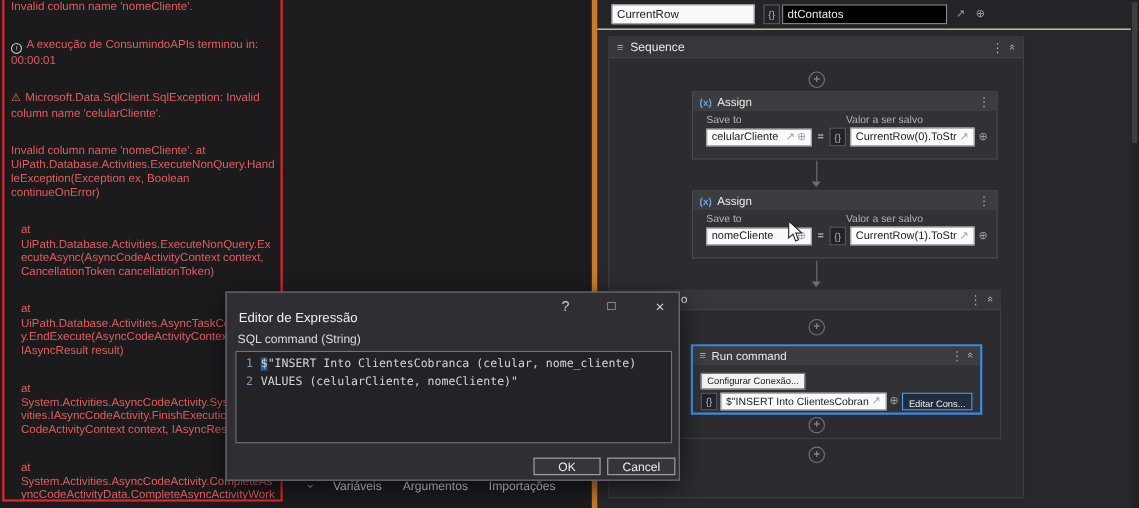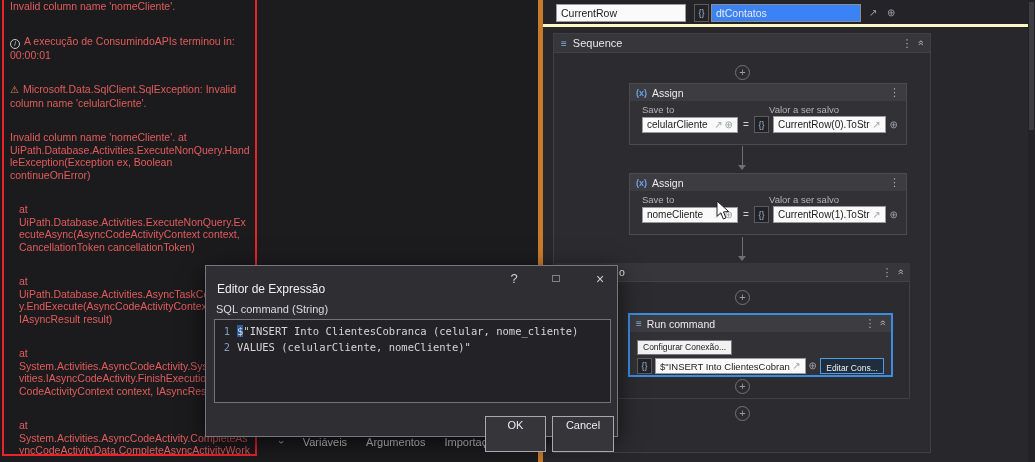--- a/index.html
+++ b/index.html
@@ -28,25 +28,25 @@
     border-radius:50%; color:#c9c9c9; font-size:7px; font-style:italic;
     align-items:center; justify-content:center; margin-right:4px; vertical-align:-1px;
   }
   .err-icon-warn { color:#de7c52; margin-right:4px; font-size:10px; }
 
   
   .orange-line { position:absolute; left:538px; top:0; width:5px; height:462px; background:#c97b2d; z-index:2; }
 
   
   .designer { position:absolute; left:543px; top:0; width:492px; height:462px; background:#28282c; z-index:1; }
-  .top-bar { position:absolute; left:0; top:0; width:492px; height:27px; background:#242428; border-bottom:3px solid #fef9c3; }
+  .top-bar { position:absolute; left:0; top:0; width:492px; height:27px; background:#242428; border-bottom:1px solid #fef9c3; }
   .input { display:flex; align-items:center; padding:0 4px; gap:2px; font-size:10.5px; }
   .input .input-text { flex:1; overflow:hidden; white-space:nowrap; }
   .input.light { background:#fafafa; border:1px solid #9a9a9f; color:#1b1b1d; }
-  .input.dark  { background:#3b82f6; border:1px solid #8c8c92; color:#e8e8e8; }
+  .input.dark  { background:#000000; border:1px solid #8c8c92; color:#e8e8e8; }
   .current-row { position:absolute; left:13px; top:4px; width:130px; height:18px; }
   .dt-input    { position:absolute; left:168px; top:4px; width:150px; height:18px; }
   .braces-badge {
     display:inline-flex; align-items:center; justify-content:center;
     width:15px; height:18px; background:#232327; border:1px solid #5a5a60;
     color:#9db8d8; font-size:9px; flex:none;
   }
   .braces-badge.tb { position:absolute; left:151px; top:4px; }
   .mini-icon { color:#9aa0a8; font-size:10px; line-height:10px; flex:none; }
   .mini-icon.tb1 { position:absolute; left:326px; top:8px; }
@@ -143,21 +143,21 @@
     position:absolute; left:8px; top:53px; width:397px; height:84px;
     background:#232327; border:1px solid #73737b;
     font-family:"DejaVu Sans Mono", monospace; font-size:10.5px; line-height:16px;
     padding-top:3px; overflow:hidden;
   }
   .code-line { display:flex; }
   .code-line .ln { width:22px; text-align:right; padding-right:7px; color:#7e9bbd; flex:none; }
   .code-line .code { color:#d6d6d6; white-space:pre; }
   .code .sel { background:#2a5d9e; }
   .dlg-btn {
-    position:absolute; top:150px; height:36px; line-height:16px;
+    position:absolute; top:150px; height:16px; line-height:16px;
     background:#35353a; border:1px solid #a8a8b0; color:#ededed;
     font-size:11px; text-align:center;
   }
   .dlg-ok { left:279px; width:61px; } .dlg-cancel { left:346px; width:62px; }
 
   
   .bottom-tabs {
     position:absolute; left:280px; top:436px; display:flex; align-items:center; gap:19px;
     font-size:11px; color:#cdcdcd; z-index:6;
   }

